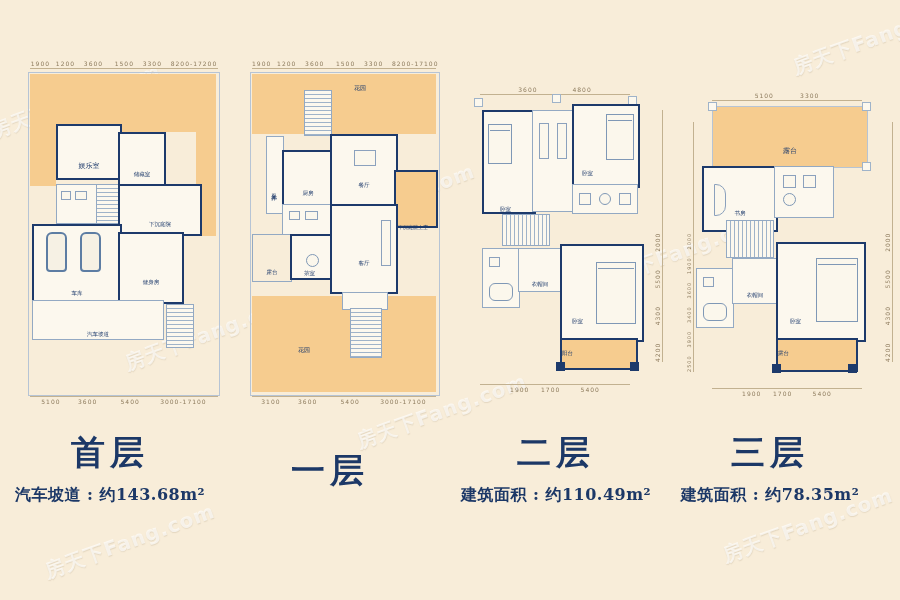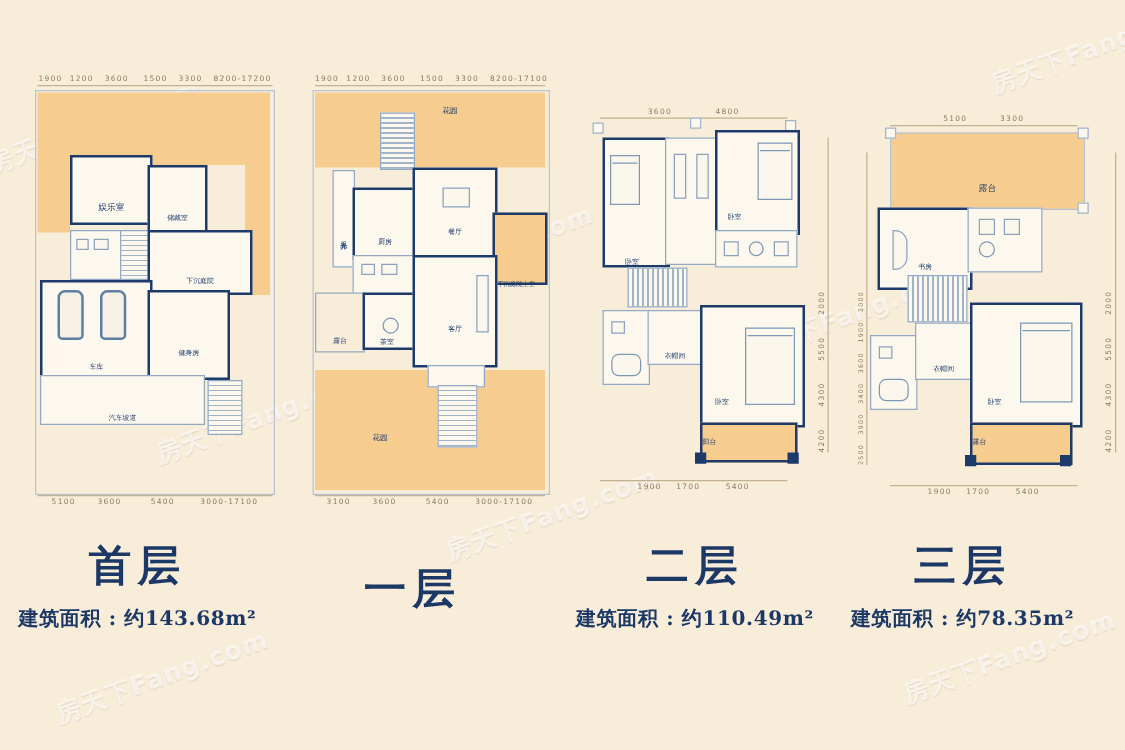--- a/index.html
+++ b/index.html
@@ -210,21 +210,21 @@
       <span class="rlabel s">露台</span>
     </div>
     <div class="pillar dark" style="left:84px;top:272px;"></div>
     <div class="pillar dark" style="left:160px;top:272px;"></div>
     <div class="dimcol" style="left:196px;top:30px;height:240px;">4200      4300      5500      2000</div>
     <div class="dimrow" style="left:24px;top:296px;width:150px;border-bottom:none;border-top:1px solid #c2b190;padding-top:1px;">1900    1700       5400</div>
   </div>
 
   <div class="caption" style="left:0px;top:430px;">
     <div class="t">首层</div>
-    <div class="a">建筑面积 : 约143.68m²</div>
+    <div class="a">汽车坡道 : 约143.68m²</div>
   </div>
   <div class="caption" style="left:220px;top:448px;">
     <div class="t">一层</div>
   </div>
   <div class="caption" style="left:446px;top:430px;">
     <div class="t">二层</div>
     <div class="a">建筑面积 : 约110.49m²</div>
   </div>
   <div class="caption" style="left:660px;top:430px;">
     <div class="t">三层</div>

